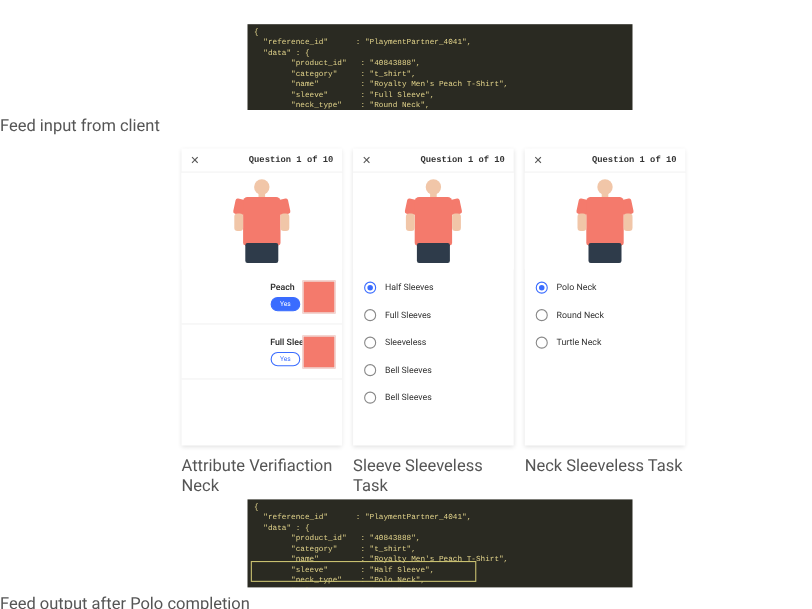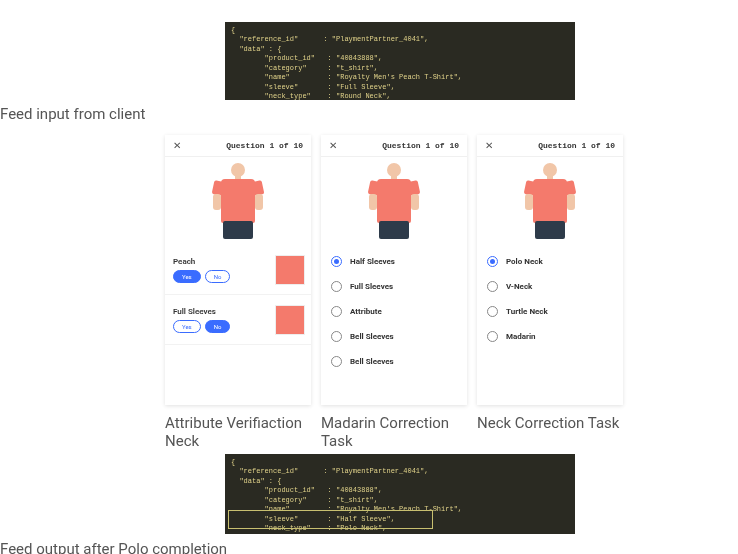--- a/index.html
+++ b/index.html
@@ -122,21 +122,21 @@
     position: absolute; left: 14px; top: 58px; width: 30px; height: 18px;
     background: #2e3b4a;
     border-radius: 2px;
   }
 
   
   .attr-rows { }
   .attr-row {
     display: flex;
     align-items: center;
-    justify-content: flex-start;
+    justify-content: flex-end;
     padding: 8px 8px;
     border-bottom: 1px solid #f2f2f2;
     position: relative;
     height: 50px;
   }
   .attr-left { display: flex; flex-direction: column; gap: 4px; }
   .attr-label { font-size: 8px; font-weight: 600; color: #333; }
   .pill-row { display: flex; gap: 4px; }
   .pill {
     font-size: 6px;
@@ -171,21 +171,21 @@
     display: flex; align-items: center; justify-content: center;
     flex: none;
   }
   .radio.sel { border-color: #3a6cff; }
   .radio.sel::after {
     content: "";
     width: 5px; height: 5px;
     background: #3a6cff;
     border-radius: 50%;
   }
-  .radio-label { font-size: 8px; color: #333; font-weight: bold; }
+  .radio-label { font-size: 8px; color: #333; }
 
   
   .hlbox {
     position: absolute;
     border: 1px solid #c8c070;
     background: transparent;
   }
 </style>
 </head>
 <body>
@@ -268,21 +268,21 @@
       <div class="radio-row">
           <div class="radio sel"></div>
           <div class="radio-label">Half Sleeves</div>
         </div>
       <div class="radio-row">
           <div class="radio"></div>
           <div class="radio-label">Full Sleeves</div>
         </div>
       <div class="radio-row">
           <div class="radio"></div>
-          <div class="radio-label">Attribute</div>
+          <div class="radio-label">Sleeveless</div>
         </div>
       <div class="radio-row">
           <div class="radio"></div>
           <div class="radio-label">Bell Sleeves</div>
         </div>
       <div class="radio-row">
           <div class="radio"></div>
           <div class="radio-label">Bell Sleeves</div>
         </div>
     </div>
@@ -305,36 +305,32 @@
         <div class="pants"></div>
       </div>
     </div>
     <div class="radio-list">
       <div class="radio-row">
           <div class="radio sel"></div>
           <div class="radio-label">Polo Neck</div>
         </div>
       <div class="radio-row">
           <div class="radio"></div>
-          <div class="radio-label">V-Neck</div>
+          <div class="radio-label">Round Neck</div>
         </div>
       <div class="radio-row">
           <div class="radio"></div>
           <div class="radio-label">Turtle Neck</div>
         </div>
-      <div class="radio-row">
-          <div class="radio"></div>
-          <div class="radio-label">Madarin</div>
-        </div>
     </div>
   </div>
 
   <div class="caption cap-c1">Attribute Verifiaction Neck</div>
-  <div class="caption cap-c2">Madarin Correction Task</div>
-  <div class="caption cap-c3">Neck Correction Task</div>
+  <div class="caption cap-c2">Sleeve Sleeveless Task</div>
+  <div class="caption cap-c3">Neck Sleeveless Task</div>
 
   <div class="codebox code-bot"><span>{</span>
 <span>  "reference_id"      : "PlaymentPartner_4041",</span>
 <span>  "data" : {</span>
 <span>        "product_id"   : "40843888",</span>
 <span>        "category"     : "t_shirt",</span>
 <span>        "name"         : "Royalty Men's Peach T-Shirt",</span>
 <span>        "sleeve"       : "Half Sleeve",</span>
 <span>        "neck_type"    : "Polo Neck",</span>
 <span>        "color"        : "Peach",</span>

